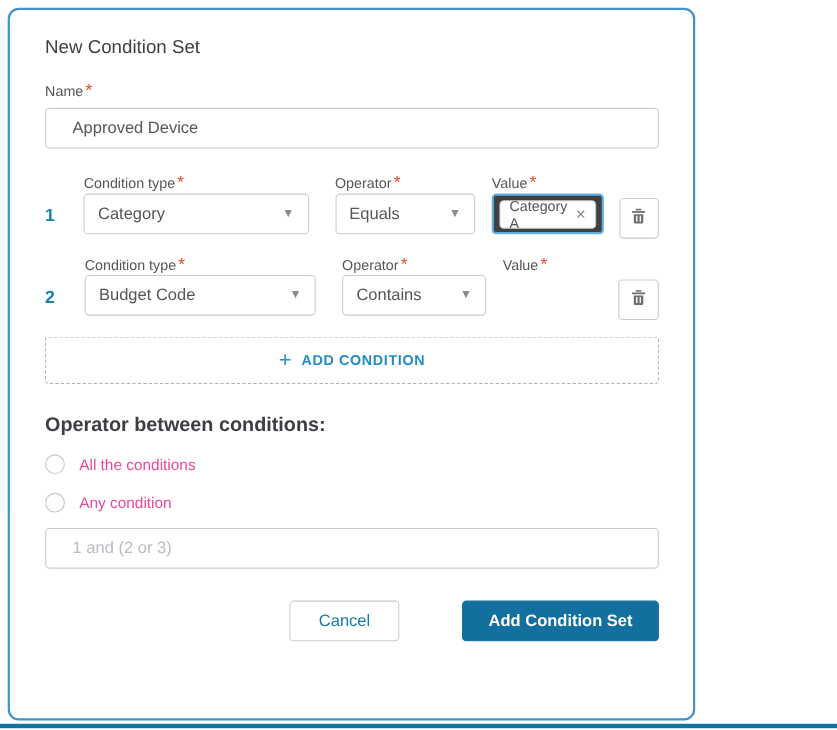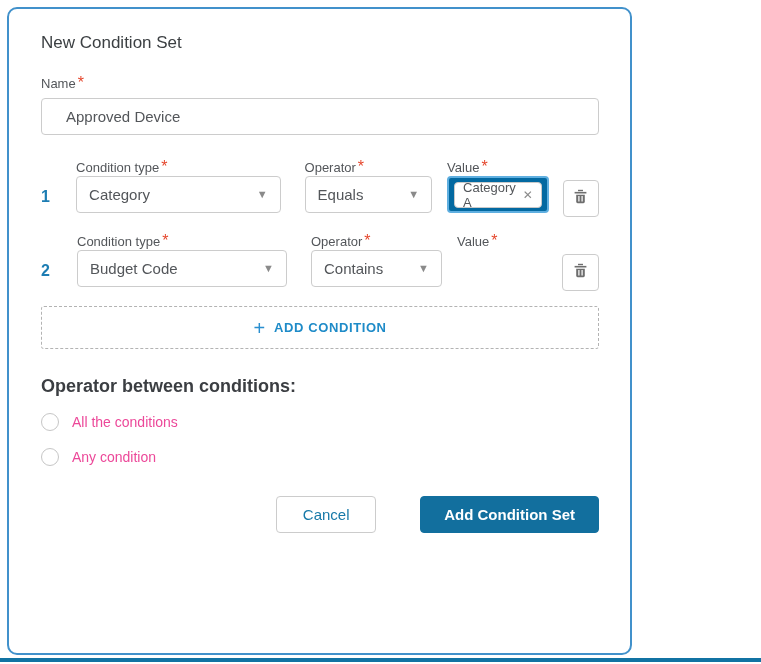--- a/index.html
+++ b/index.html
@@ -40,21 +40,21 @@
   .fg-value { flex: 1; margin-right: 14px; }
 
   .select {
     height: 37px; border: 1px solid #ccc; border-radius: 4px; background: #fff;
     display: flex; align-items: center; justify-content: space-between;
     padding: 0 12px; font-size: 15px; color: #53565a; cursor: pointer;
   }
   .dd-arrow { color: #8a8a8a; font-size: 11px; line-height: 1; }
 
   .value-box {
-    height: 37px; border: 1px solid #ccc; border-radius: 4px; background: #0369a1;
+    height: 37px; border: 1px solid #ccc; border-radius: 4px; background: #404040;
     display: flex; align-items: center; padding: 0 6px;
   }
   .value-box.focused { border: 2px solid #5fafe0; padding: 0 5px; }
   .chip {
     display: inline-flex; align-items: center; height: 26px;
     border: 1px solid #c9c9c9; border-radius: 4px; padding: 0 8px;
     font-size: 13px; color: #53565a; background: #fff;
   }
   .chip-x { margin-left: 7px; color: #8a8a8a; font-size: 12px; cursor: pointer; }
 
@@ -92,21 +92,21 @@
     background: #fff; display: flex; align-items: center; justify-content: center; cursor: pointer;
   }
   .help-circle {
     width: 18px; height: 18px; border: 1.5px solid #1779a8; border-radius: 50%;
     color: #1779a8; font-size: 11px; font-weight: 700;
     display: flex; align-items: center; justify-content: center;
   }
 
   .custom-input-wrap { margin-top: 13px; }
 
-  .footer { margin-top: 29px; display: flex; justify-content: flex-end; align-items: center; gap: 0; }
+  .footer { margin-top: 29px; display: flex; justify-content: flex-end; align-items: center; gap: 13px; }
   .btn { height: 37px; border-radius: 4px; font-family: "Liberation Sans", sans-serif;
     font-size: 15px; cursor: pointer; }
   .btn-cancel { width: 100px; background: #fff; border: 1px solid #ccc; color: #1779a8; }
   .btn-submit { padding: 0 23px; background: #126f9e; border: 1px solid #126f9e;
     color: #fff; font-weight: 600; margin-left: 44px; }
 </style>
 </head>
 <body>
 
 <div class="dialog">
@@ -217,20 +217,23 @@
       <span class="radio"></span>
       <span class="radio-label">All the conditions</span>
     </div>
 
     <div class="radio-row">
       <span class="radio"></span>
       <span class="radio-label">Any condition</span>
     </div>
 
 
+    <div class="custom-input-wrap">
+      <input class="text-input" type="text" placeholder="1 and (2 or 3)" style="">
+    </div>
   </div>
 
   <div class="footer">
     <button class="btn btn-cancel">Cancel</button>
     <button class="btn btn-submit">Add Condition Set</button>
   </div>
 
 </div>
 
 <div class="bottom-bar"></div>

